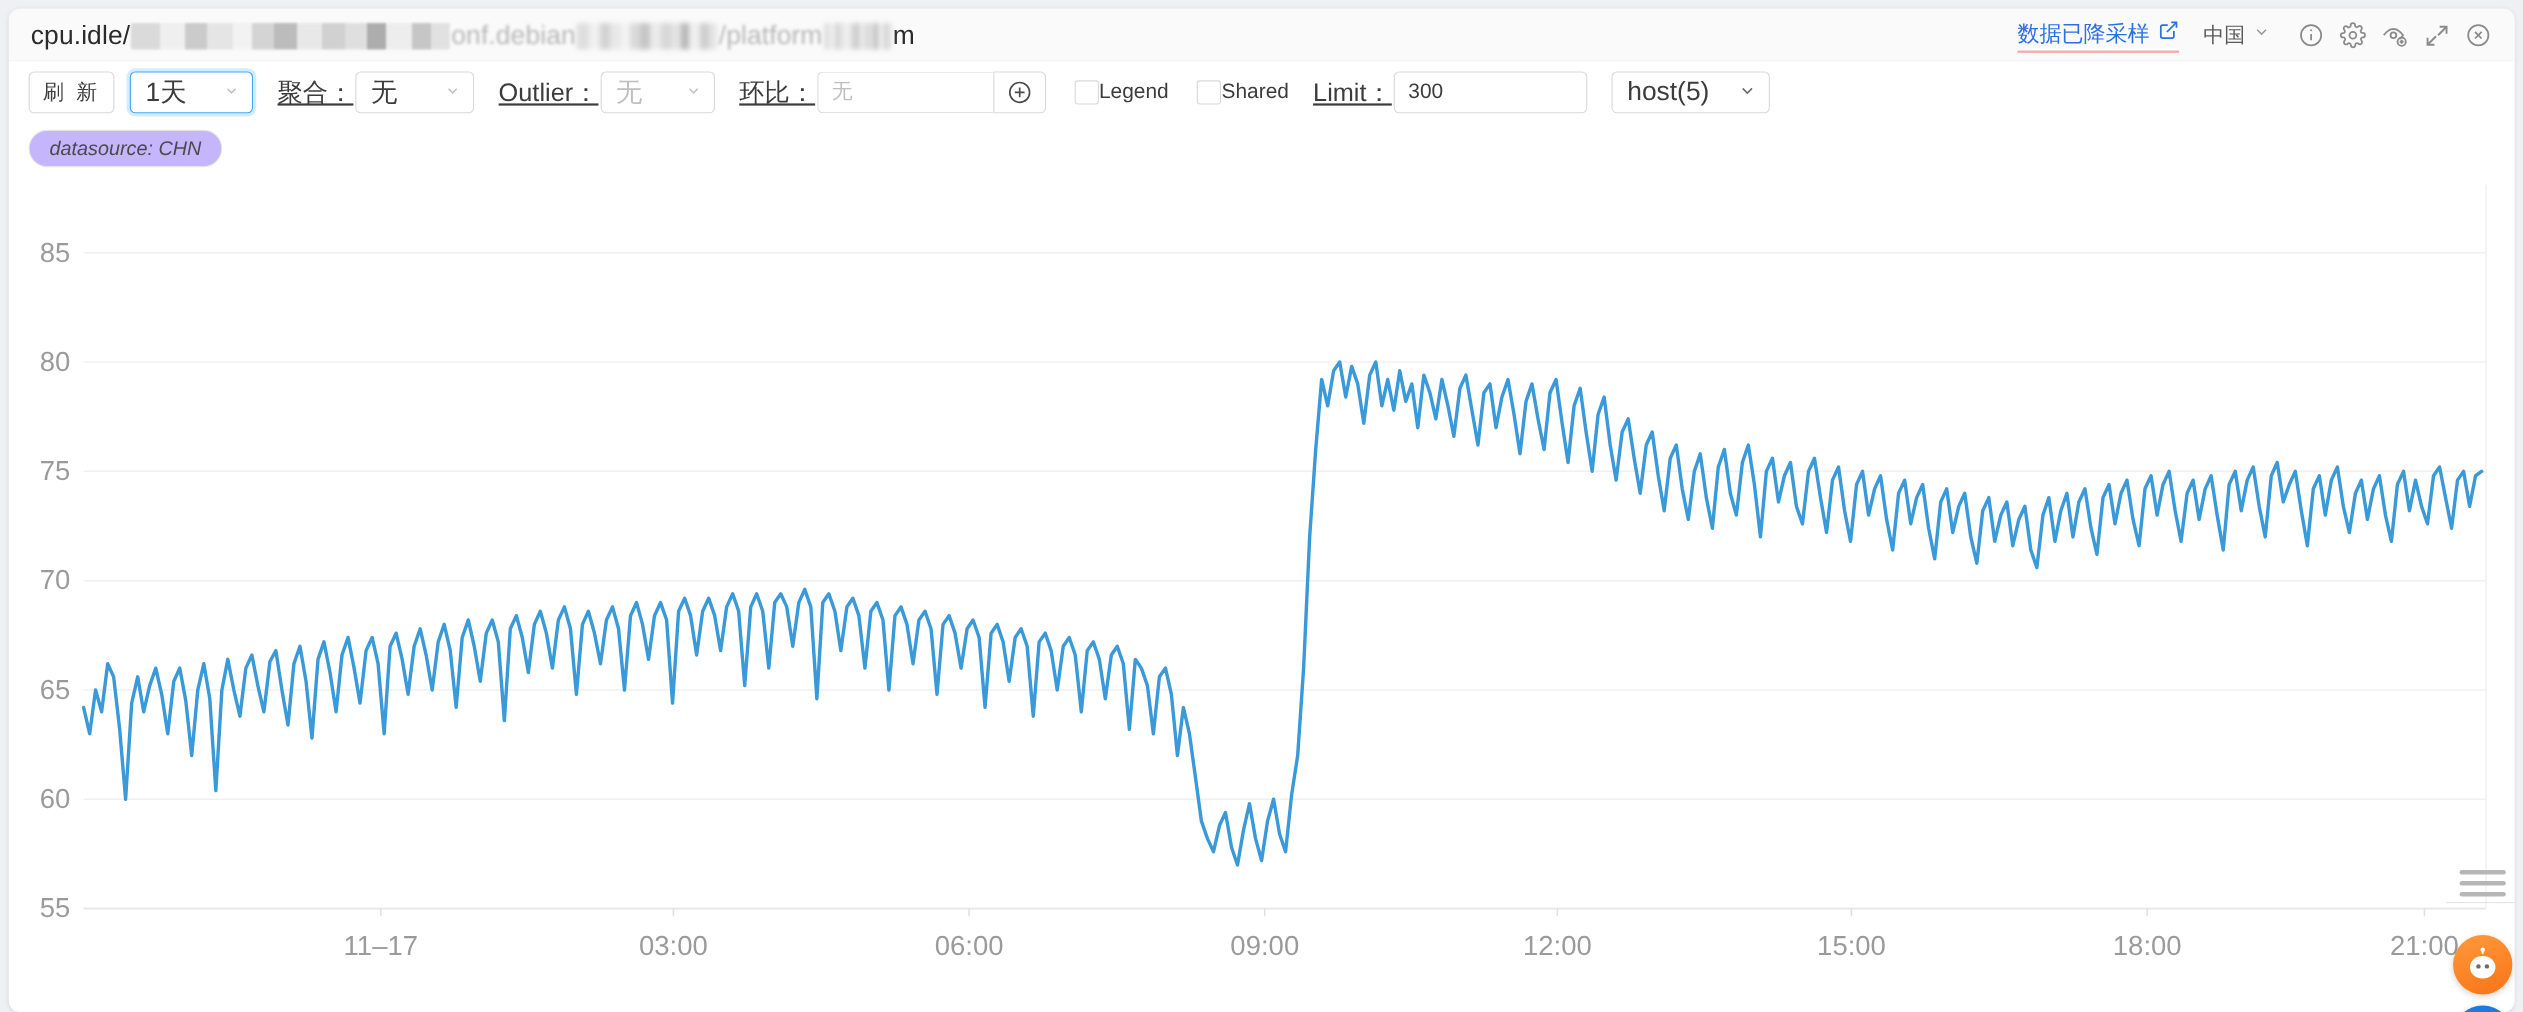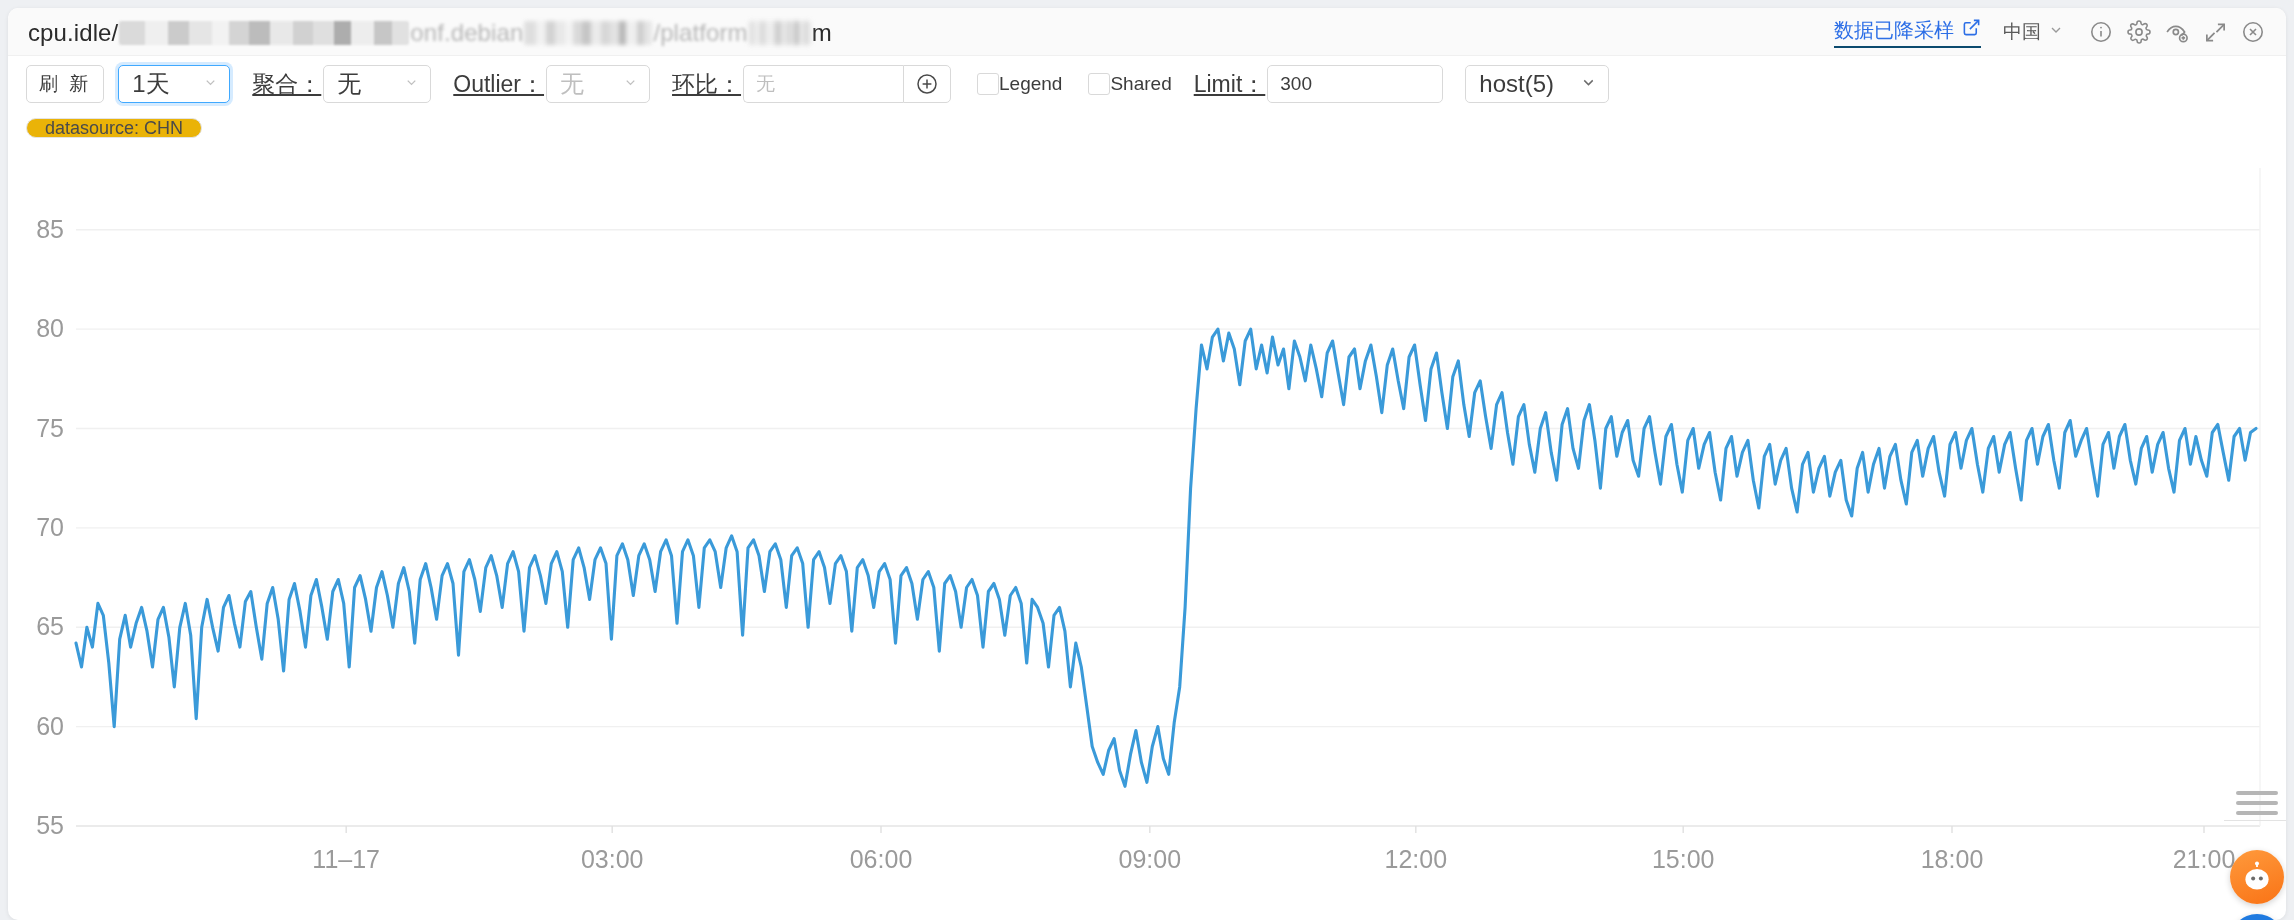--- a/index.html
+++ b/index.html
@@ -70,21 +70,21 @@
     right: 16px; top: 0;
     height: 48px;
     display: flex;
     align-items: center;
     gap: 0;
   }
   .downsample {
     display: flex; align-items: center; gap: 8px;
     color: #2c6ee6;
     font-size: 20px;
-    border-bottom: 2px solid #0c4a6e;
+    border-bottom: 2px solid #fca5a5;
     padding-bottom: 2px;
     margin-right: 22px;
     cursor: pointer;
   }
   .lang {
     display: flex; align-items: center; gap: 7px;
     color: #5a5a5a; font-size: 19px;
     margin-right: 16px; cursor: pointer;
   }
   .hicon {
@@ -181,29 +181,30 @@
   }
   .cbox-lbl { font-size: 19px; color: #3c3c3c; }
 
   
   .tagrow {
     position: absolute;
     left: 18px; top: 110px;
     display: flex; align-items: center; gap: 10px;
   }
   .tag {
-    height: 20px;
+    height: 34px;
     border: 1px solid #e4e4e4;
     border-radius: 17px;
-    background: #eab308;
+    background: #c4b5fd;
     display: flex; align-items: center;
     padding: 0 18px;
     font-size: 18px;
     color: #4a4a4a;
     cursor: pointer;
+    font-style: italic;
   }
 
   
   .chart {
     position: absolute;
     left: 0; top: 150px;
     width: 2062px;
     height: 760px;
     text-align: right;
   }

